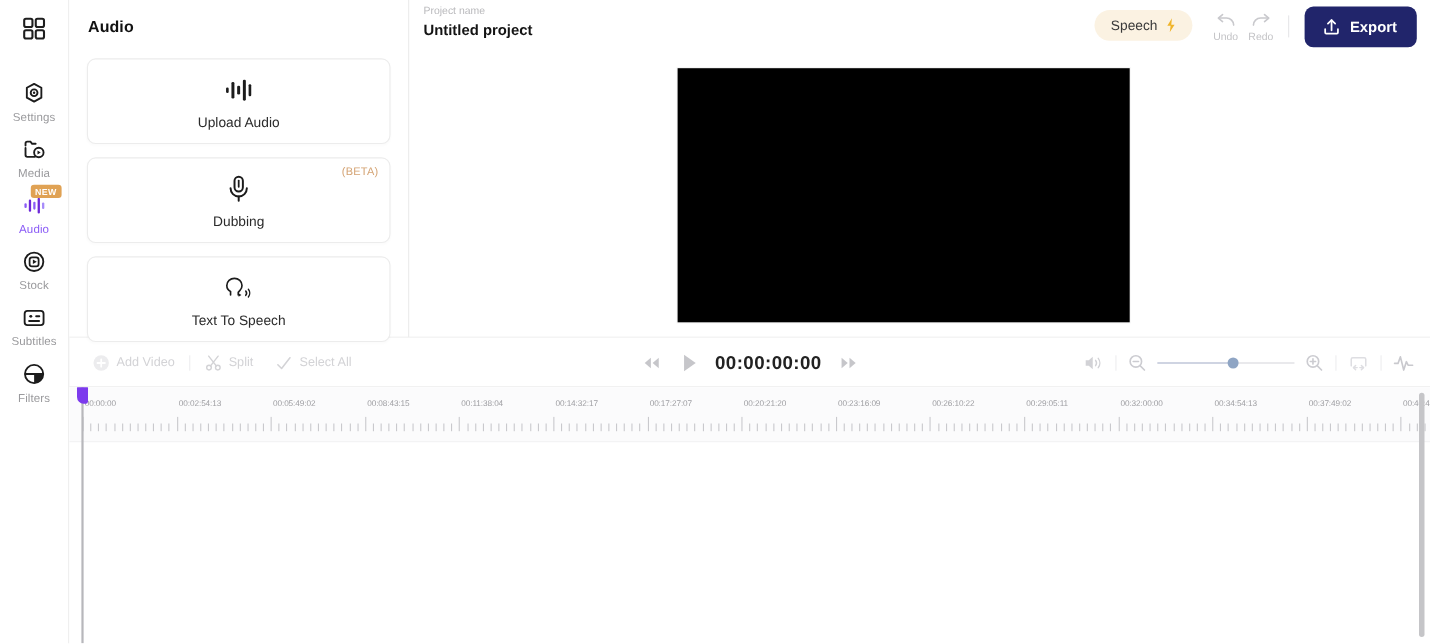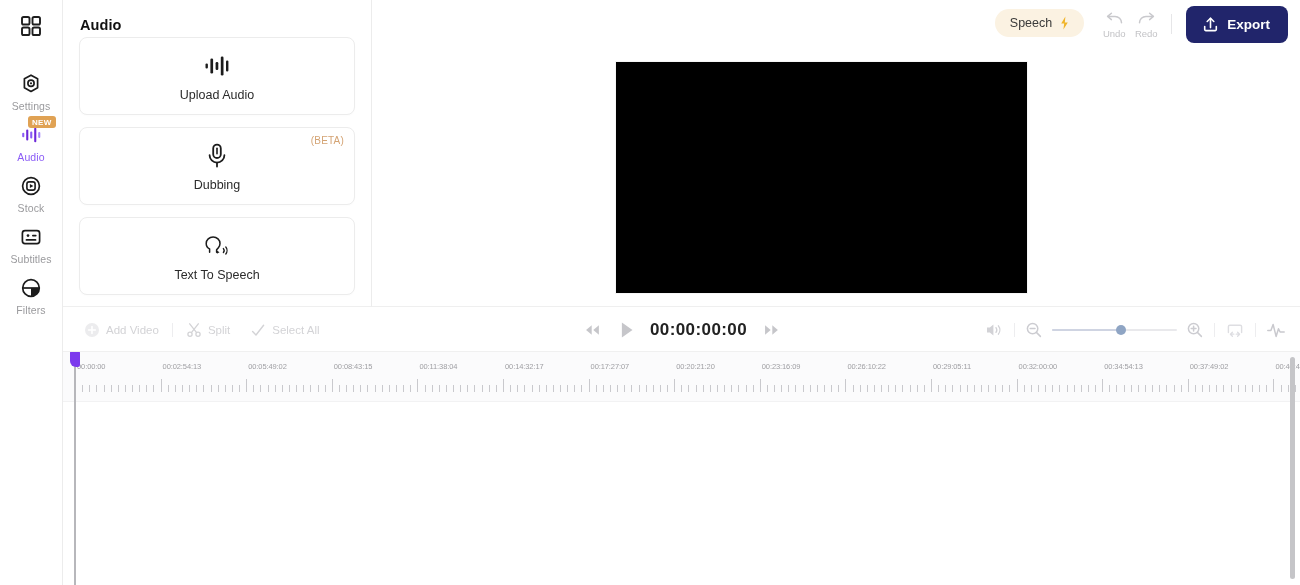--- a/index.html
+++ b/index.html
@@ -49,21 +49,21 @@
   }
   .card {
     position: relative;
     margin: 0 16px 12px 16px; height: 78px;
     border: 1px solid #ececec; border-radius: 8px;
     background: #fff;
     display: flex; flex-direction: column;
     align-items: center; justify-content: center;
     cursor: pointer; box-shadow: 0 1px 2px rgba(0,0,0,.015);
   }
-  #cards { margin-top: 4px; }
+  #cards { margin-top: 20px; }
   .card-icon { height: 30px; display:flex; align-items:center; justify-content:center; }
   .card-label { font-size: 12.5px; color: #2b2b2b; margin-top: 7px; }
   .beta-tag {
     position: absolute; top: 7px; right: 10px;
     font-size: 10px; color: #d4a373; letter-spacing: .2px;
   }
 
   
   #topbar {
     position: absolute; left: 372px; top: 0; right: 0; height: 48px;
@@ -187,20 +187,29 @@
 
     <div class="rail-item" style="margin-top:8px">
       <svg class="rail-icon" viewBox="0 0 24 24">
         <path d="M12 3.2l6.6 3.6v9L12 19.4 5.4 15.8v-9z" fill="none" stroke="#1c1c1c" stroke-width="1.7" stroke-linejoin="round"></path>
         <circle cx="12" cy="11.3" r="3.1" fill="none" stroke="#1c1c1c" stroke-width="1.7"></circle>
         <circle cx="12" cy="11.3" r="1.1" fill="#1c1c1c"></circle>
       </svg>
       <div class="rail-label">Settings</div>
     </div>
 
+    <div class="rail-item">
+      <svg class="rail-icon" viewBox="0 0 24 24">
+        <path d="M4.2 8.3V6.4a1.6 1.6 0 011.6-1.6h2.9l1.5 1.9h3.2" fill="none" stroke="#1c1c1c" stroke-width="1.7" stroke-linecap="round"></path>
+        <path d="M4.2 10.5v6.5a1.6 1.6 0 001.6 1.6h7" fill="none" stroke="#1c1c1c" stroke-width="1.7" stroke-linecap="round"></path>
+        <circle cx="16.3" cy="14.6" r="4.3" fill="none" stroke="#1c1c1c" stroke-width="1.7"></circle>
+        <path d="M15.1 12.8l2.9 1.8-2.9 1.8z" fill="#1c1c1c"></path>
+      </svg>
+      <div class="rail-label">Media</div>
+    </div>
 
     <div class="rail-item active">
       <div class="badge-new">NEW</div>
       <svg class="rail-icon" viewBox="0 0 24 24">
         <rect x="3.2" y="9.8" width="2.1" height="4.4" rx="1" fill="#8b5cf6"></rect>
         <rect x="7.2" y="6.4" width="2.1" height="11.2" rx="1" fill="#6d28d9"></rect>
         <rect x="11.2" y="8.4" width="2.1" height="7.2" rx="1" fill="#8b5cf6"></rect>
         <rect x="15.2" y="4.8" width="2.1" height="14.4" rx="1" fill="#6d28d9"></rect>
         <rect x="19.2" y="9" width="2.1" height="6" rx="1" fill="#a78bfa"></rect>
       </svg>
@@ -278,20 +287,24 @@
             <path d="M24.8 15c1.6 1.9 1.6 5 0 7" fill="none" stroke="#1c1c1c" stroke-width="1.3" stroke-linecap="round"></path>
           </svg>
         </div>
         <div class="card-label">Text To Speech</div>
       </div>
 
     </div>
   </div>
 
   <div id="topbar">
+    <div id="project-meta">
+      <div id="project-caption">Project name</div>
+      <div id="project-name">Untitled project</div>
+    </div>
 
     <div id="topbar-right">
 
       <div id="upgrade-btn">
         <span>Speech</span>
         <svg width="13" height="14" viewBox="0 0 13 14">
           <path d="M7.4 0.6L3.2 7.4h3L5.4 13.4 9.8 6.4h-3z" fill="#f0b429"></path>
         </svg>
       </div>
 

